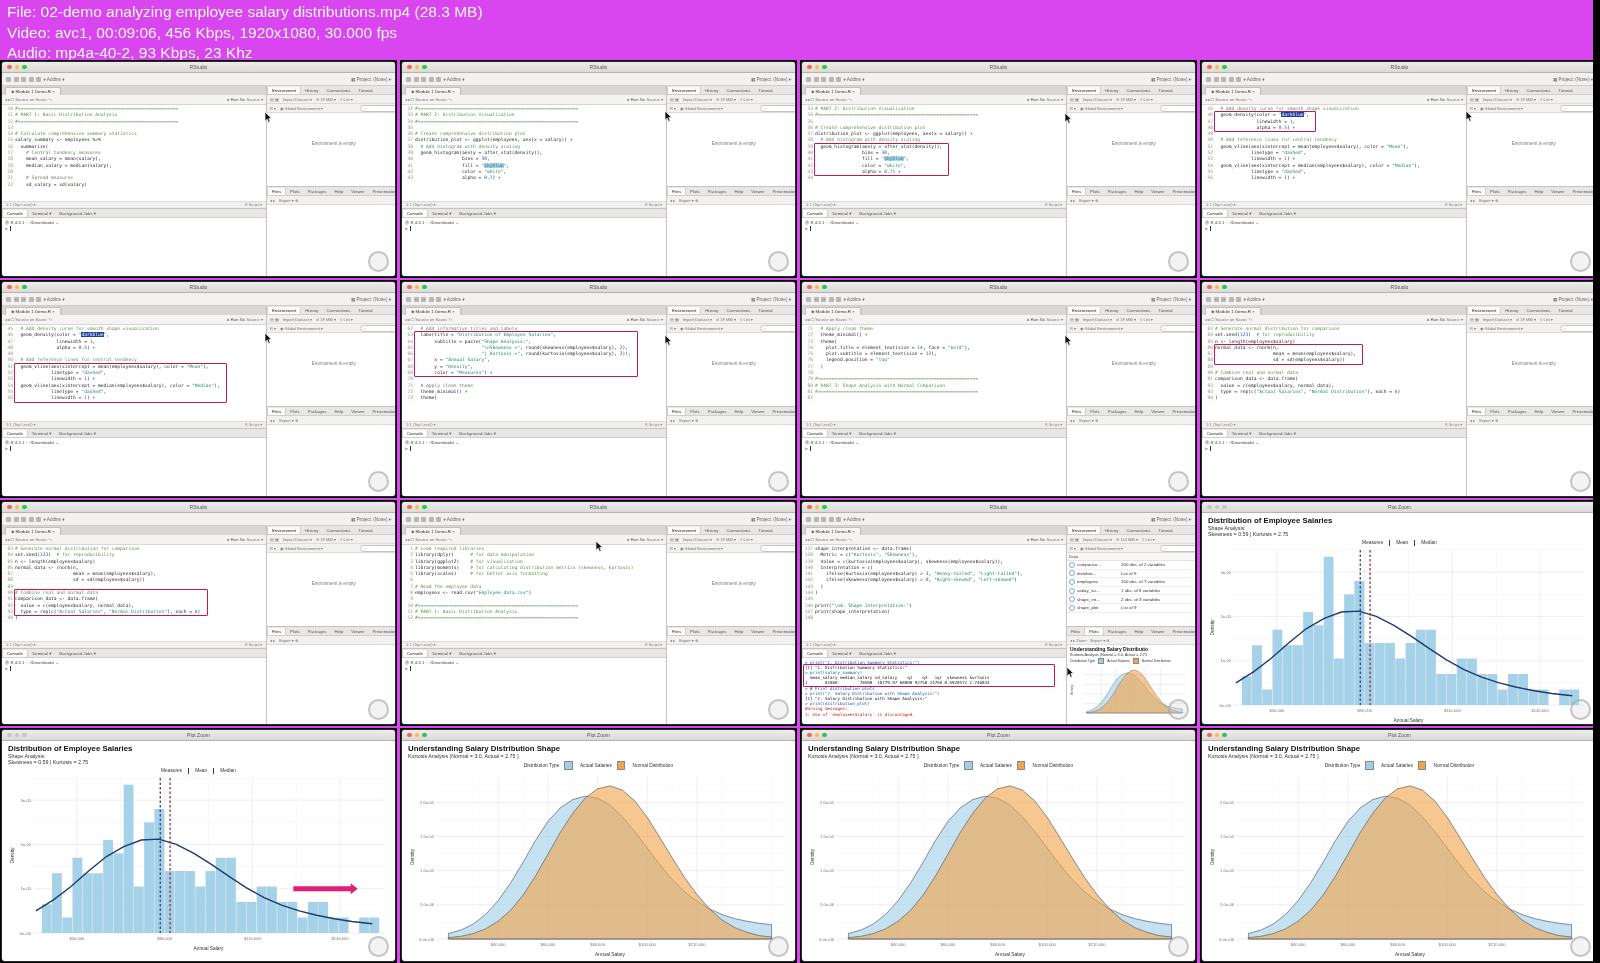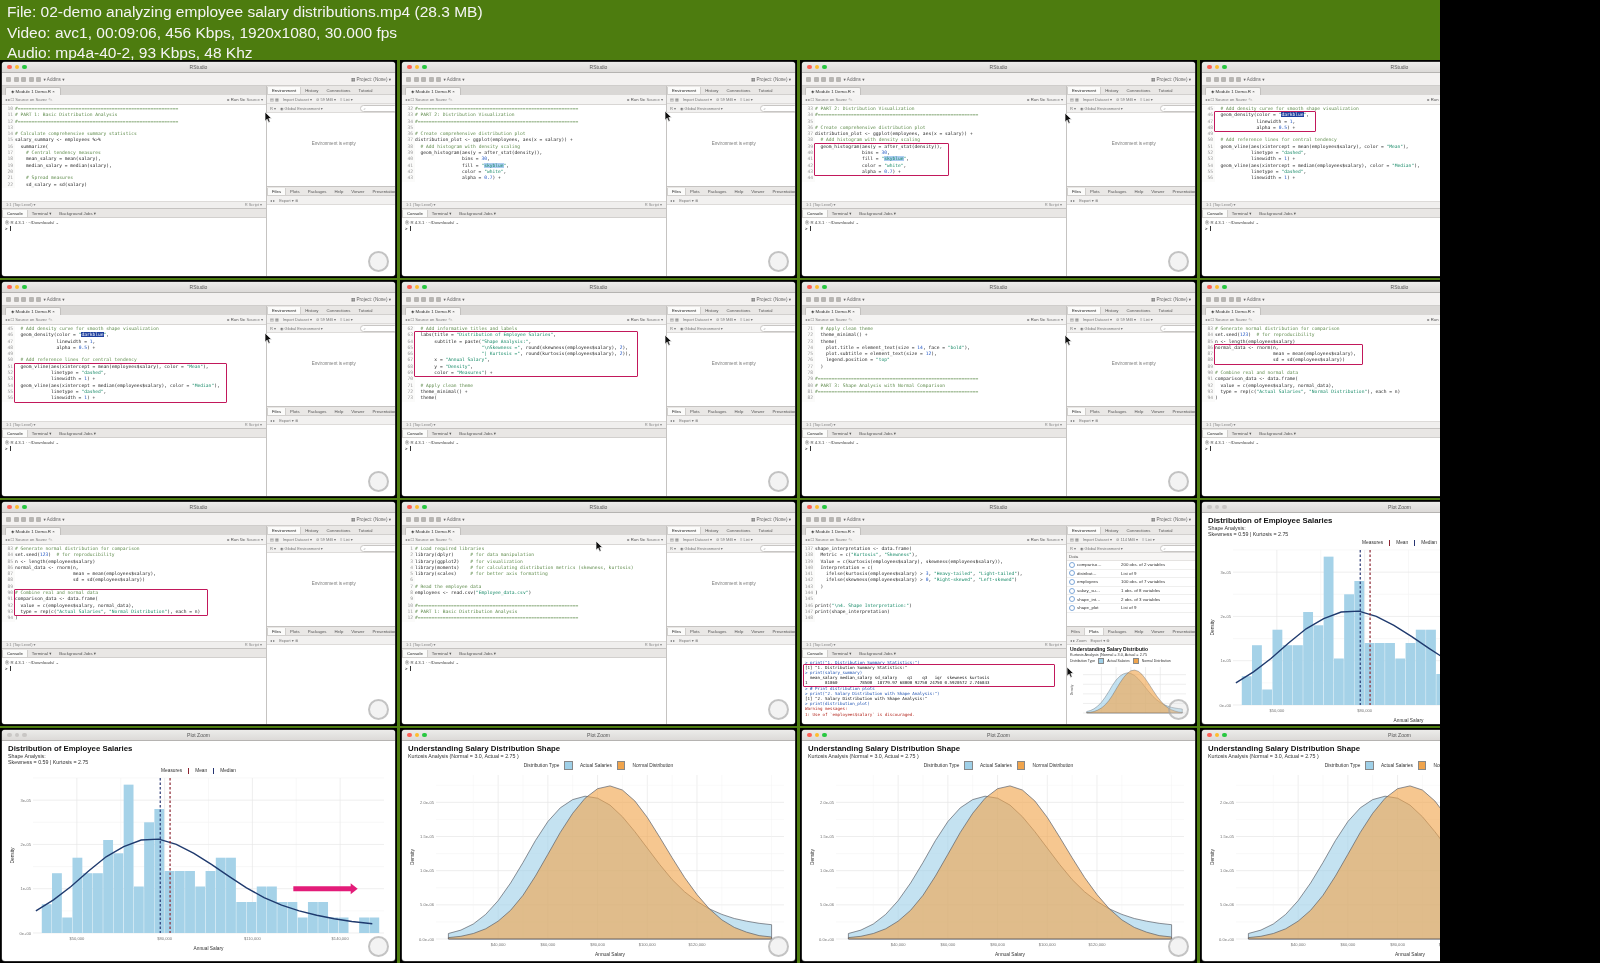--- a/index.html
+++ b/index.html
@@ -1,16 +1,16 @@
 <!DOCTYPE html>
 <html><head>
 <meta charset="utf-8">
 <style>
   html,body{margin:0;padding:0;background:#000;}
-  #stage{position:relative;width:1440px;height:963px;background:#4d7c0f;overflow:hidden;
+  #stage{position:relative;width:1593px;height:963px;background:#d946ef;overflow:hidden;
          font-family:"Liberation Sans",sans-serif;}
   
   #file-meta{position:absolute;top:2px;left:7px;color:#f4f4f4;font-size:15.5px;line-height:20.5px;}
   
   #grid{position:absolute;top:60px;left:0;display:grid;
         grid-template-columns:397px 397px 397px 399px;
         grid-template-rows:218px 218px 226px 235px;
         gap:2px 3px;}
   .tile{position:relative;background:#000;overflow:hidden;}
   .win{position:absolute;left:2px;right:2px;top:2px;bottom:2px;background:#fff;border-radius:3px;
@@ -88,21 +88,21 @@
   .mini-l{display:flex;align-items:center;gap:3px;font-size:3.4px;color:#333;margin:1px 0;}
   .sw2{display:inline-block;width:4px;height:4px;border:.5px solid #888;}
 </style>
 </head>
 <body>
 
 <div id="stage">
   <div id="file-meta">
     <div>File: 02-demo analyzing employee salary distributions.mp4 (28.3 MB)</div>
     <div>Video: avc1, 00:09:06, 456 Kbps, 1920x1080, 30.000 fps</div>
-    <div>Audio: mp4a-40-2, 93 Kbps, 48 Khz</div>
+    <div>Audio: mp4a-40-2, 93 Kbps, 23 Khz</div>
   </div>
   <div id="grid">
       <div class="tile">
         <div class="win">
           <div class="tbar">
             <div class="dots">
               <span class="dot r"></span>
               <span class="dot y"></span>
               <span class="dot g"></span>
             </div>

